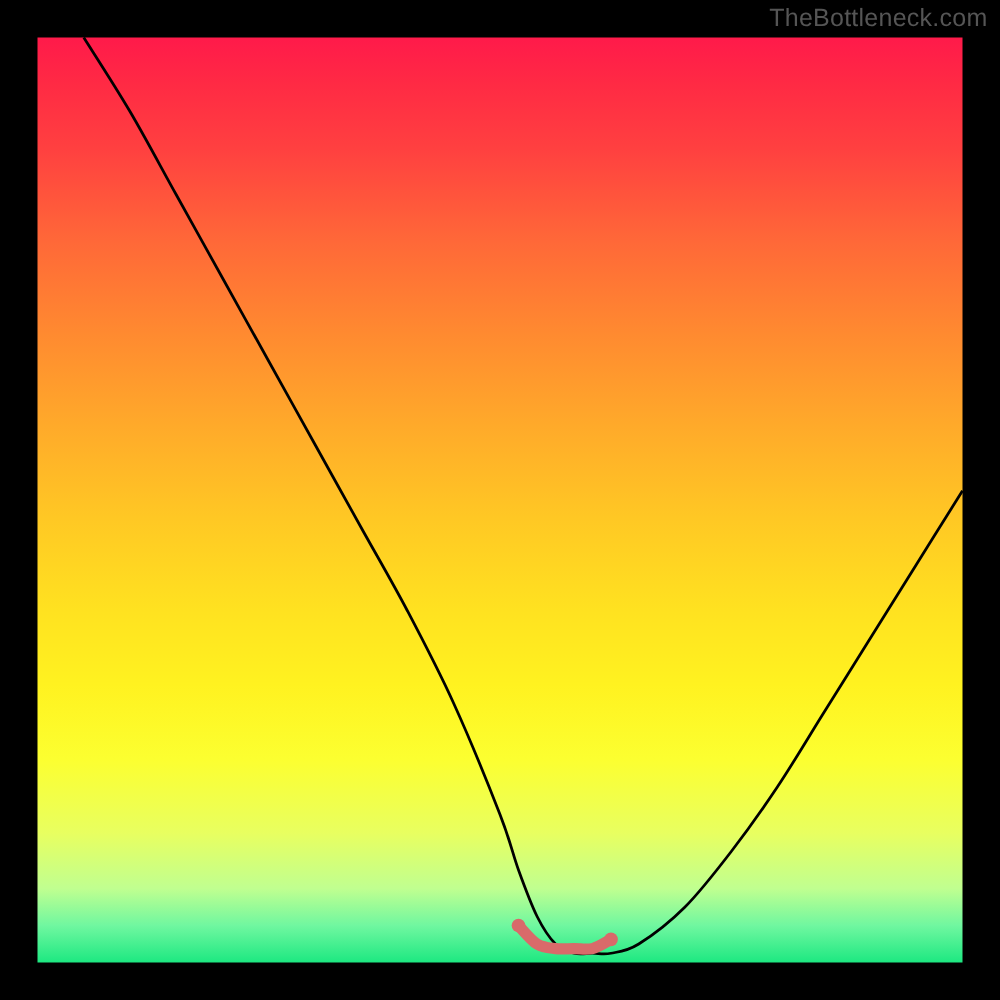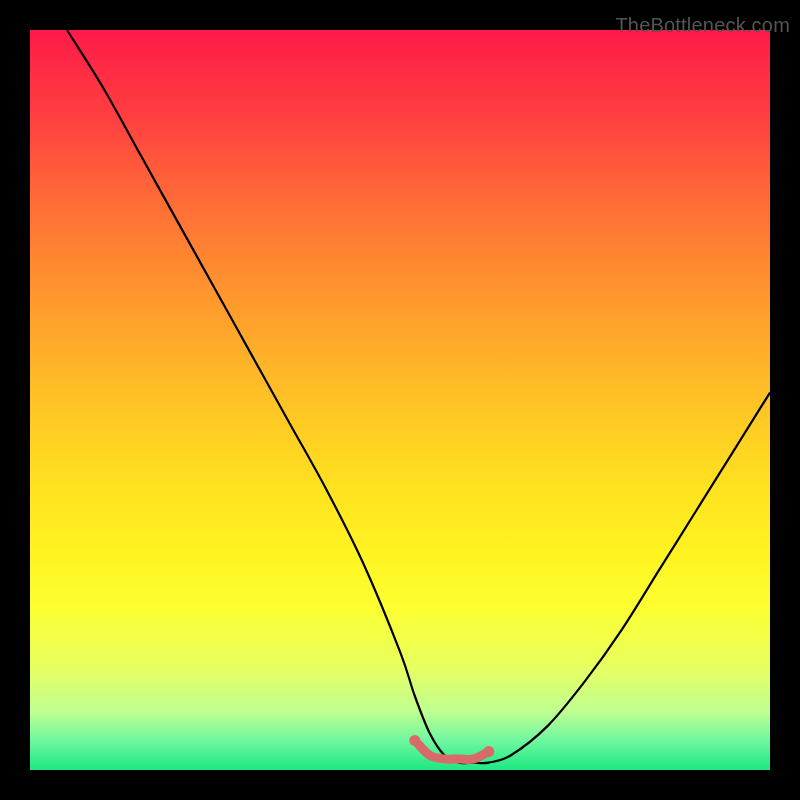--- a/index.html
+++ b/index.html
@@ -29,21 +29,21 @@
       #fff220 70%,
       #fcff30 78%,
       #e8ff60 86%,
       #c0ff90 92%,
       #70f7a0 96%,
       #1de881 100%
     );
   }
   .watermark {
     position: absolute;
-    top: 14px;
+    top: 4px;
     right: 10px;
     color: #555;
     font-size: 20px;
     font-weight: 500;
     letter-spacing: 0.2px;
     z-index: 10;
     text-align: right;
   }
   svg.curve {
     position: absolute;

